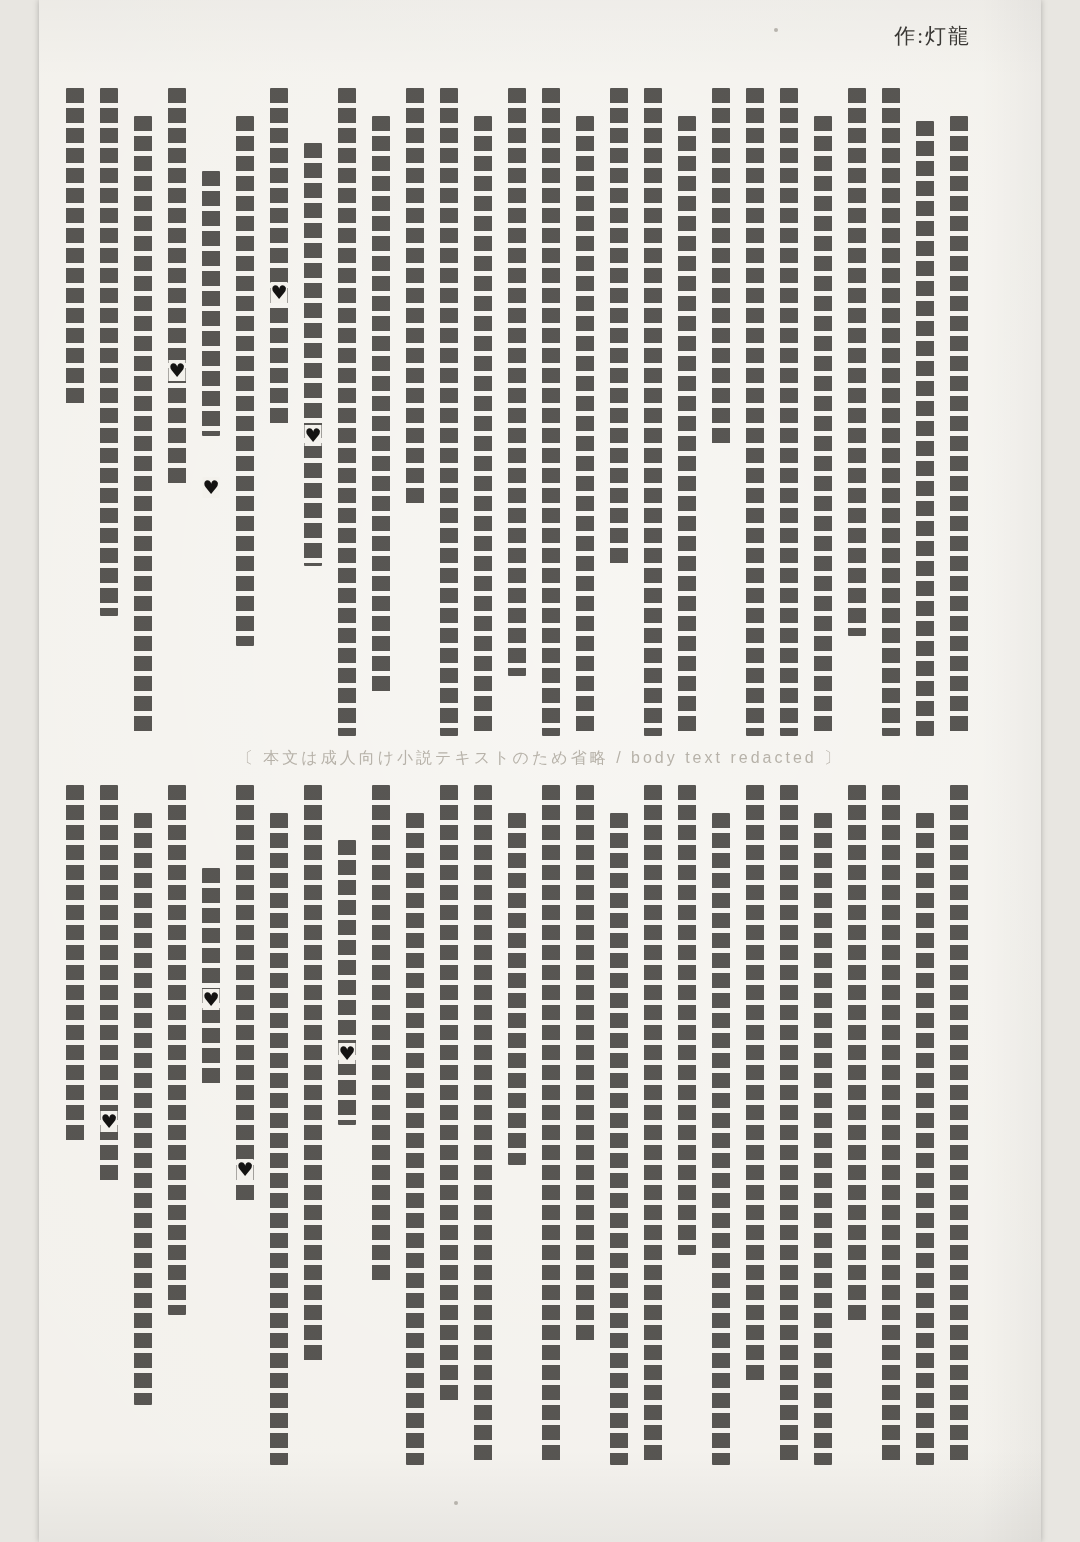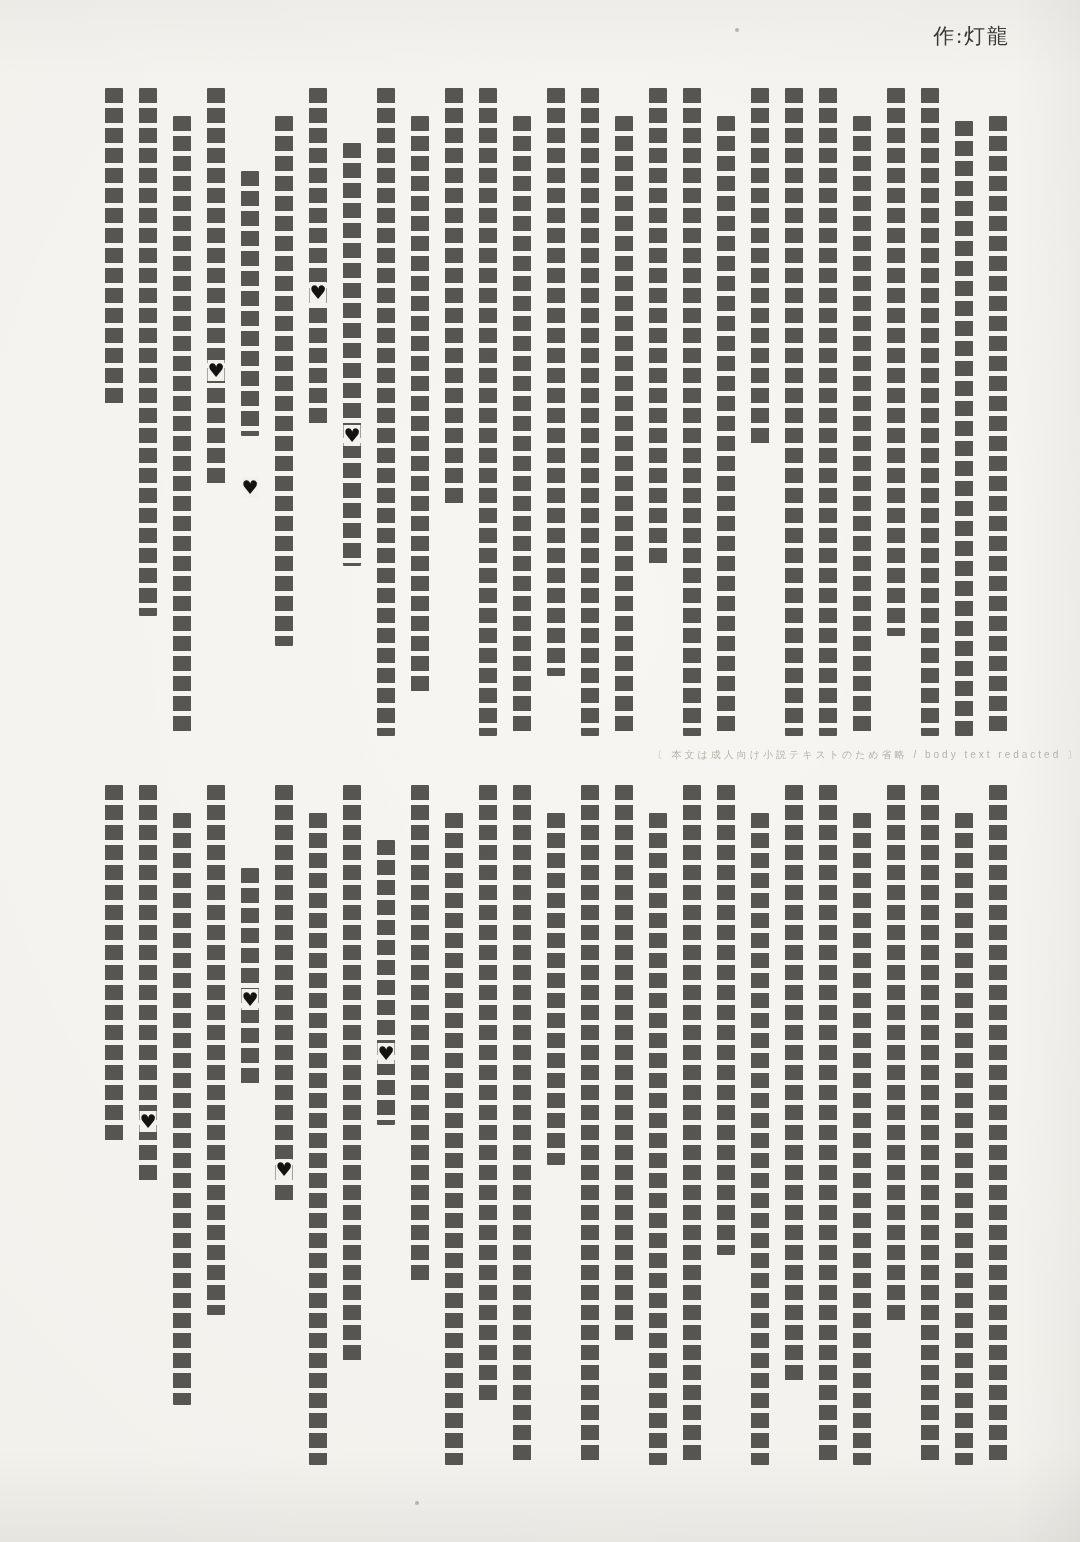--- a/index.html
+++ b/index.html
@@ -3,21 +3,21 @@
 <meta charset="utf-8">
 <style>
   html, body {
     margin: 0;
     padding: 0;
     background: #e8e6e1;
     font-family: "Liberation Serif", "DejaVu Serif", serif;
   }
   .page {
     position: relative;
-    width: 1080px;
+    width: 1002px;
     height: 1542px;
     margin: 0 auto;
     background:
       radial-gradient(ellipse 140% 120% at 55% 40%, rgba(255,255,255,0.35) 0%, rgba(255,255,255,0) 60%),
       linear-gradient(to left, rgba(0,0,0,0.04) 0%, rgba(0,0,0,0) 6%),
       linear-gradient(to bottom, rgba(0,0,0,0.03) 0%, rgba(0,0,0,0) 5%, rgba(0,0,0,0) 94%, rgba(0,0,0,0.05) 100%),
       #f3f1ec;
     overflow: hidden;
     box-shadow: 0 0 6px rgba(0,0,0,0.25);
   }
@@ -66,22 +66,22 @@
     line-height: 1;
     color: #141312;
     background: #f3f1ec;
     padding: 1px 0;
   }
   .redaction-note {
     position: absolute;
     top: 748px;
     left: 0;
     width: 100%;
-    text-align: right;
-    font-size: 10px;
+    text-align: center;
+    font-size: 16px;
     letter-spacing: 3px;
     color: #b7b2a9;
     font-family: "Liberation Sans", sans-serif;
   }
   .page-mark-dot {
     position: absolute;
     width: 4px;
     height: 4px;
     border-radius: 50%;
     background: #a9a59e;

